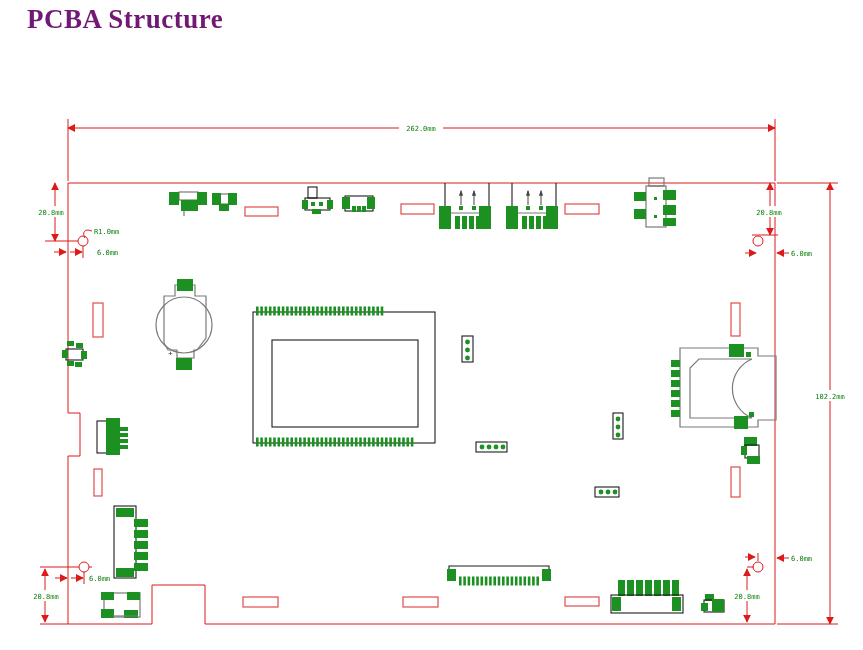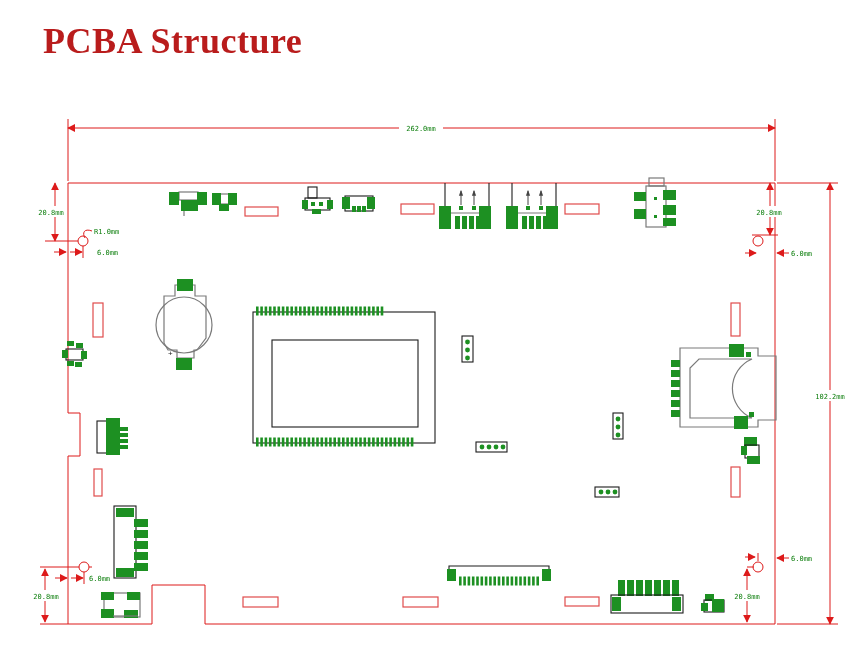--- a/index.html
+++ b/index.html
@@ -1,19 +1,19 @@
 <!DOCTYPE html>
 <html><head>
 <meta charset="utf-8">
 <style>
   html,body{margin:0;padding:0;background:#ffffff;}
   .page{position:relative;width:863px;height:650px;background:#fff;overflow:hidden;
         font-family:"Liberation Sans",sans-serif;}
-  .title{position:absolute;left:27px;top:4px;margin:16px;font-family:"Liberation Serif",serif;
-         font-weight:bold;font-size:36px;color:#b91c1c;letter-spacing:.5px;}
+  .title{position:absolute;left:27px;top:4px;margin:0;font-family:"Liberation Serif",serif;
+         font-weight:bold;font-size:27px;color:#701a75;letter-spacing:.5px;}
   svg{position:absolute;left:0;top:0;}
   .dim{font:7px "DejaVu Sans Mono",monospace;fill:#0a7d0a;}
   .red{stroke:#dd1a1a;stroke-width:1;fill:none;}
   .slot{stroke:#e04b4b;stroke-width:1.2;fill:none;}
   .gry{stroke:#7a7a7a;stroke-width:1.2;fill:none;}
   .blk{stroke:#1c1c1c;stroke-width:1.1;fill:none;}
   .grn{fill:#1d9022;}
   .pinrow{stroke:#1d9022;stroke-width:9;stroke-dasharray:2.6 1.7;fill:none;}
 </style>
 </head>

